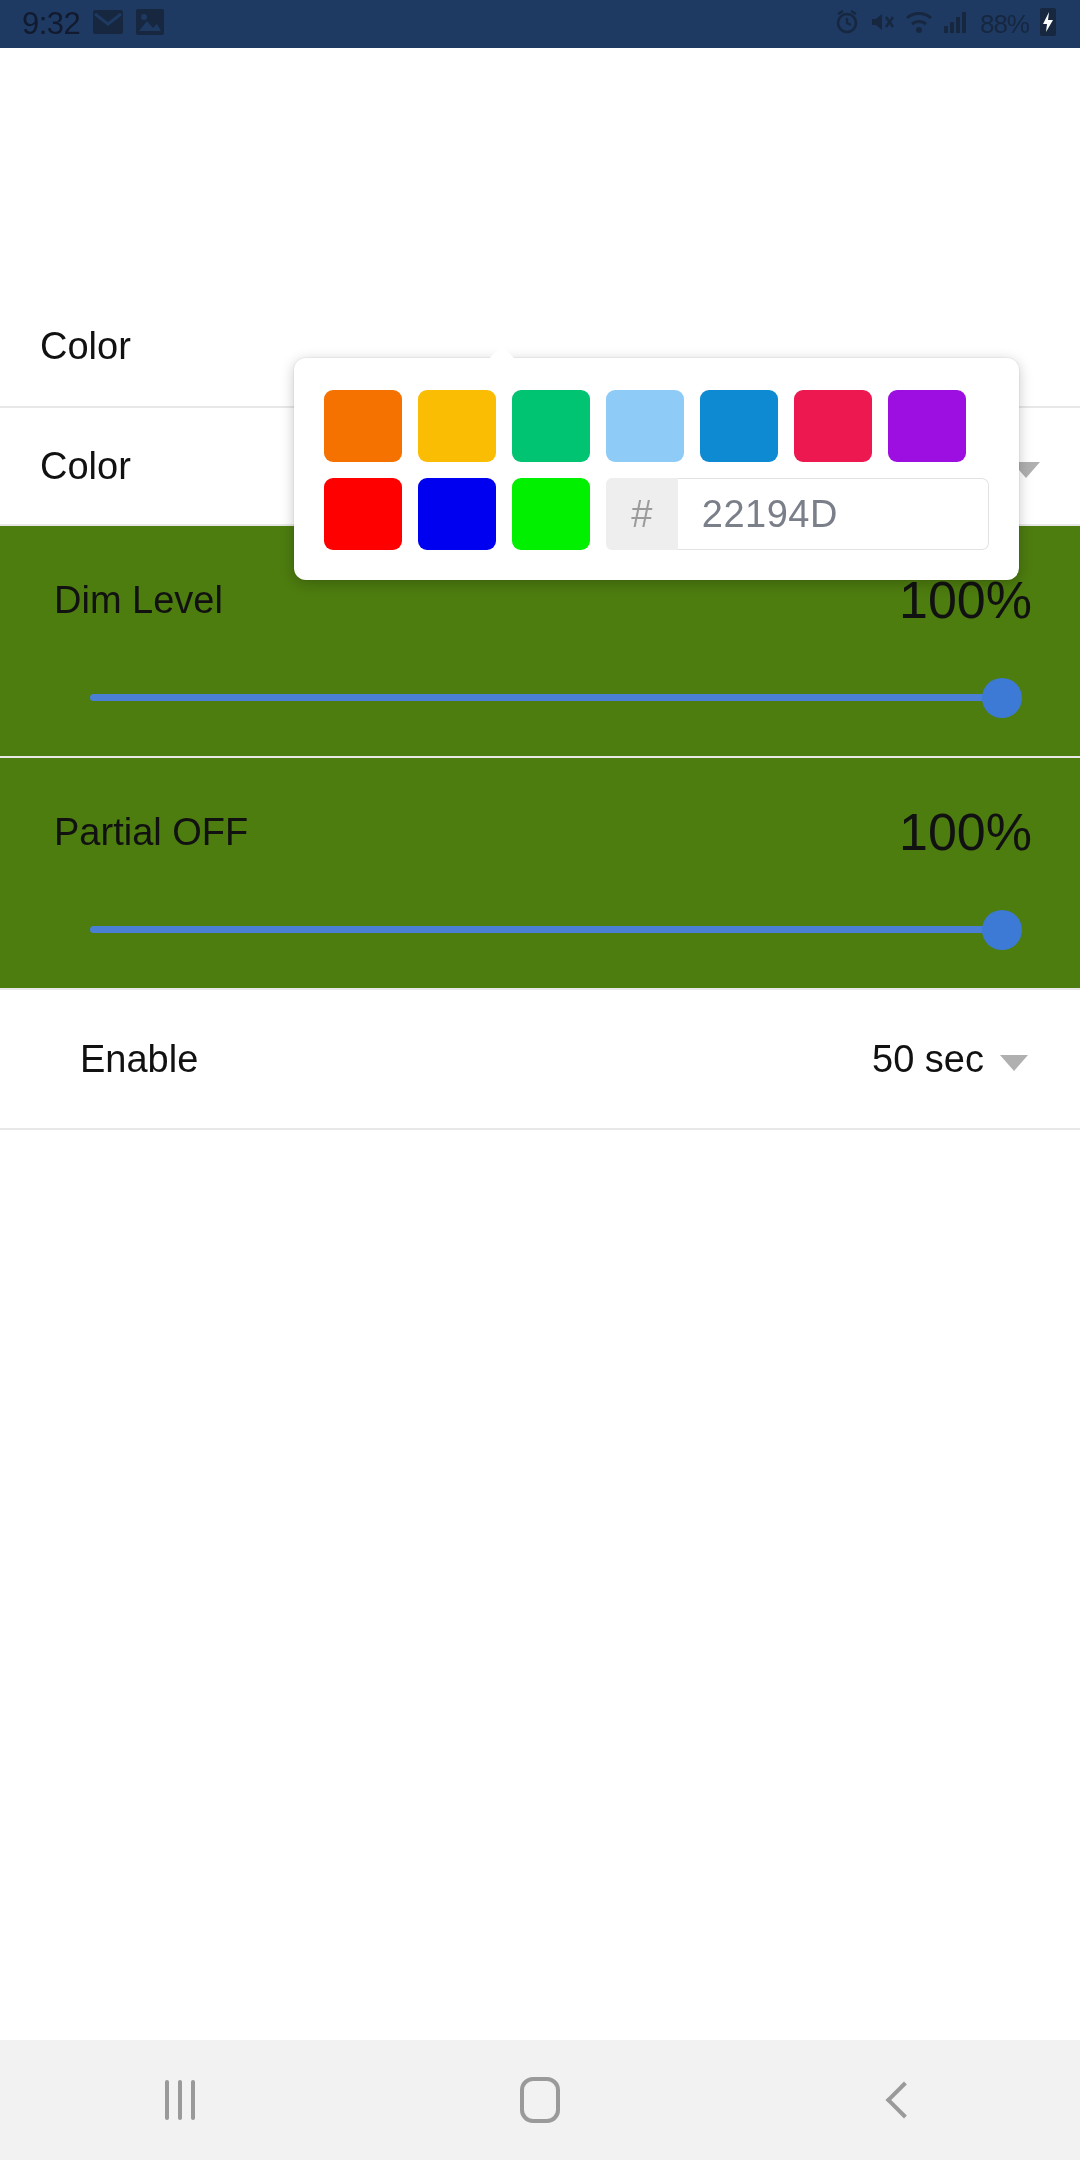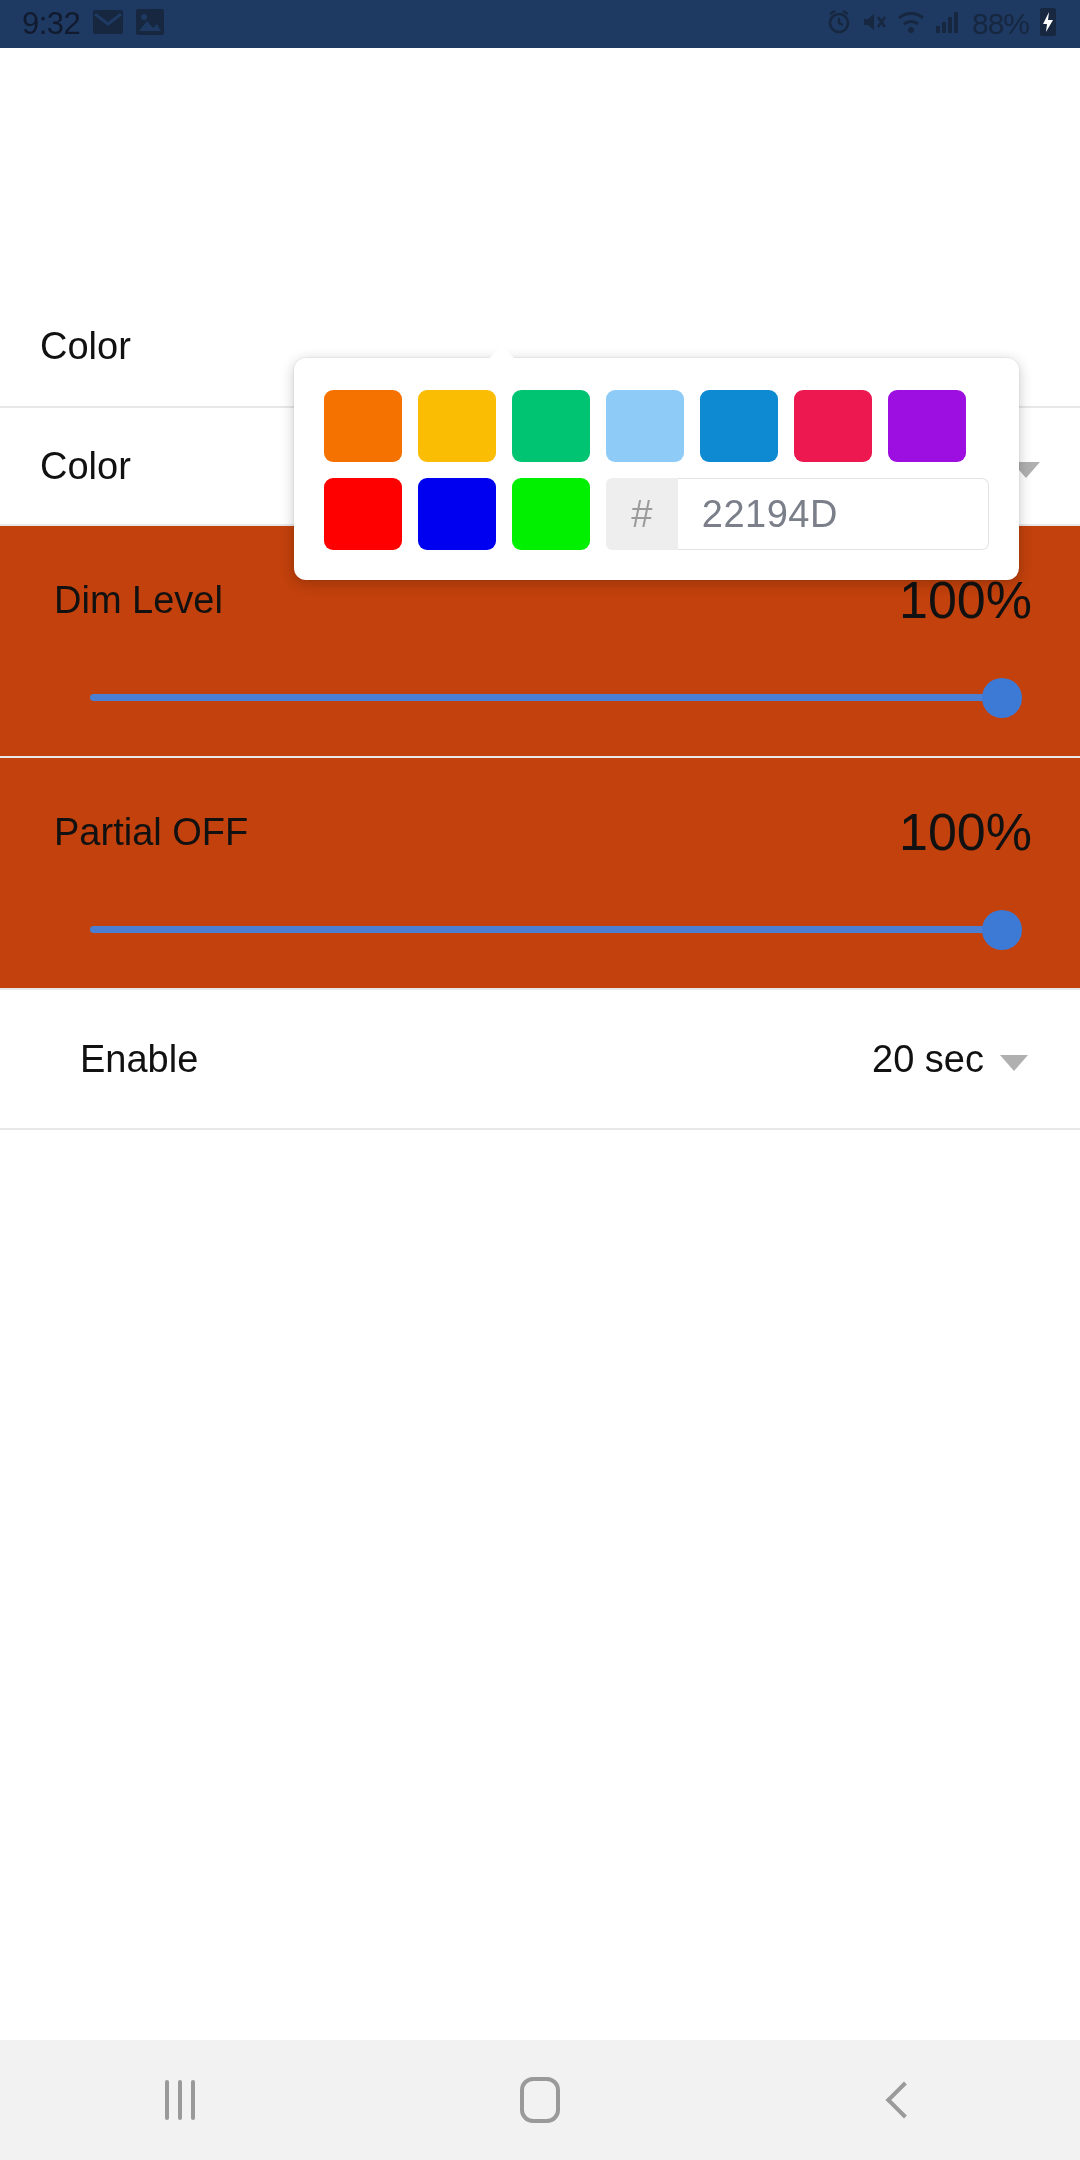--- a/index.html
+++ b/index.html
@@ -18,21 +18,21 @@
     display: flex; align-items: center; justify-content: space-between;
     padding: 0 22px;
   }
   .sb-left { display: flex; align-items: center; gap: 13px; }
   .sb-right { display: flex; align-items: center; gap: 9px; }
   .sb-time {
     color: #111a2e; font-size: 31px; letter-spacing: -0.5px;
     font-family: "Liberation Sans", sans-serif;
   }
   .sb-ico { display: block; }
-  .sb-batt { color: #16273f; font-size: 30px; letter-spacing: -1px; }
+  .sb-batt { color: #16273f; font-size: 26px; letter-spacing: -1px; }
 
   
   .appbar {
     position: absolute; top: 48px; left: 0; width: 1080px; height: 238px;
     background: linear-gradient(180deg, #2a5386 0%, #27507f 28%, #20406a 70%, #1d3a60 100%);
   }
   .appbar-row { position: relative; height: 110px; }
   .back-btn {
     position: absolute; left: 40px; top: 78px; width: 80px; height: 70px;
     display: flex; align-items: center; justify-content: center;
@@ -111,21 +111,21 @@
   .dd { display: inline-flex; align-items: center; gap: 16px; }
   .caret-down {
     width: 0; height: 0; border-left: 14px solid transparent;
     border-right: 14px solid transparent; border-top: 16px solid #b0b0b0;
     margin-top: 8px;
   }
 
   
   .slider-row {
     position: relative; width: 1080px; height: 232px;
-    border-bottom: 2px solid #e8e8e8; background: #c2410c;
+    border-bottom: 2px solid #e8e8e8; background: #4d7c0f;
   }
   .slider-head {
     display: flex; align-items: center; justify-content: space-between;
     padding: 44px 48px 0 54px;
   }
   .slider-head .lbl { font-size: 38px; color: #111; }
   .slider-head .val { font-size: 52px; color: #111; }
   .slider-track-wrap { position: relative; margin: 48px 64px 0 90px; height: 40px; }
   .slider-track {
     position: absolute; top: 16px; left: 0; right: 0; height: 7px;
@@ -277,21 +277,21 @@
       </div>
       <div class="slider-track-wrap">
         <span class="slider-track"></span>
         <span class="slider-thumb"></span>
       </div>
     </div>
 
     <div class="row-timeout">
       <span class="row-label">Enable</span>
       <span class="dd">
-        <span class="row-value">20 sec</span>
+        <span class="row-value">50 sec</span>
         <span class="caret-down"></span>
       </span>
     </div>
 
   </div>
 
   <div class="navbar">
     <div class="nav-btn">
       <span class="nav-recents">
           <i></i>

